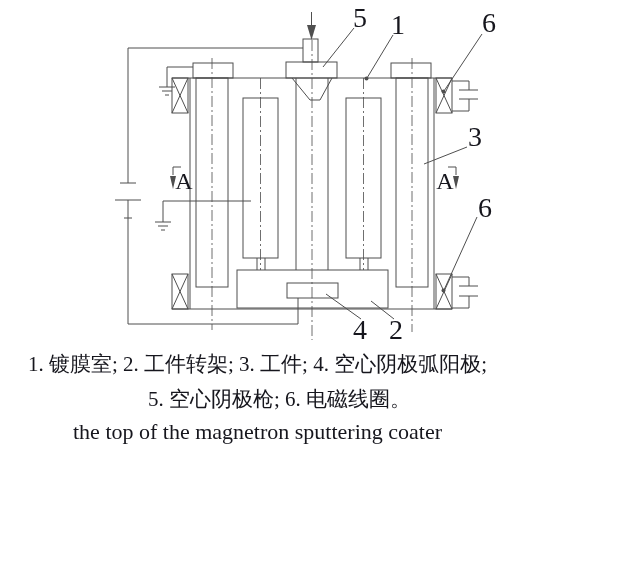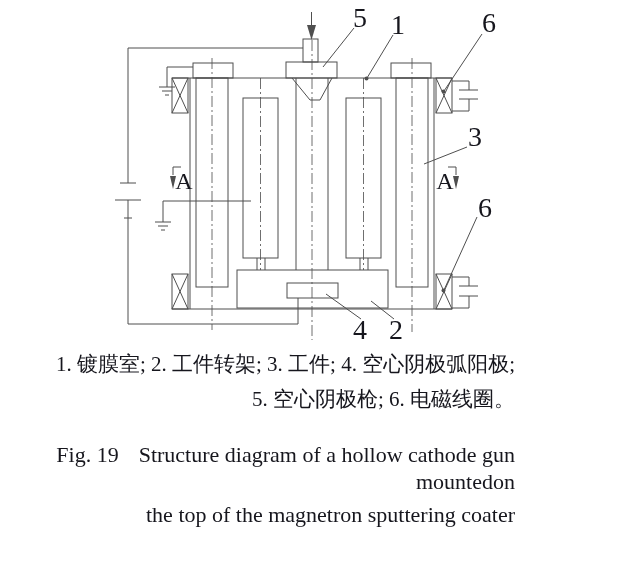--- a/index.html
+++ b/index.html
@@ -11,21 +11,21 @@
     color:var(--text);
   }
   .figure-wrap { width:617px; height:564px; position:relative; }
   svg { display:block; }
   .ln  { stroke:var(--line); fill:none; stroke-width:1; }
   .fl  { fill:var(--line); stroke:none; }
   .cl  { stroke:#5f5f5f; fill:none; stroke-width:0.9; stroke-dasharray:11 3 2 3; }
   .lbl { font-family:"Liberation Serif","DejaVu Serif",serif; font-size:28px;
          fill:var(--text); text-anchor:middle; }
   .sec { font-size:24px; }
-  .captions { width:515px; text-align:right; }
+  .captions { width:515px; text-align:center; }
   .legend  { font-size:21px; line-height:25px; }
   .legend1 { margin-top:4px; }
   .legend2 { margin-top:10px;padding-left:44px; }
   .zh-cap  { font-size:21px; line-height:26px; margin-top:23px; }
   .zh-cap .figno { margin-right:16px; }
   .en-cap  { font-size:22px; line-height:27px; margin-top:29px; }
   .en-cap .figno { margin-right:20px; }
   .en-cap2 { font-size:22px; line-height:27px; margin-top:6px; }
 </style>
 </head>
@@ -170,17 +170,16 @@
     <text class="lbl" x="485" y="217">6</text>
     <text class="lbl" x="360" y="339">4</text>
     <text class="lbl" x="396" y="339">2</text>
     <text class="lbl sec" x="184" y="189">A</text>
     <text class="lbl sec" x="445" y="189">A</text>
   </svg>
 
   <div class="captions">
     <p class="legend legend1">1. 镀膜室; 2. 工件转架; 3. 工件; 4. 空心阴极弧阳极;</p>
     <p class="legend legend2">5. 空心阴极枪; 6. 电磁线圈。</p>
-    <p class="en-cap"><span class="figno">Fig. 19</span><span>Structure diagram of a hollow cathode gun mountedon</span></p>
     <p class="en-cap2">the top of the magnetron sputtering coater</p>
   </div>
 
 </div>
 
 </body></html>

